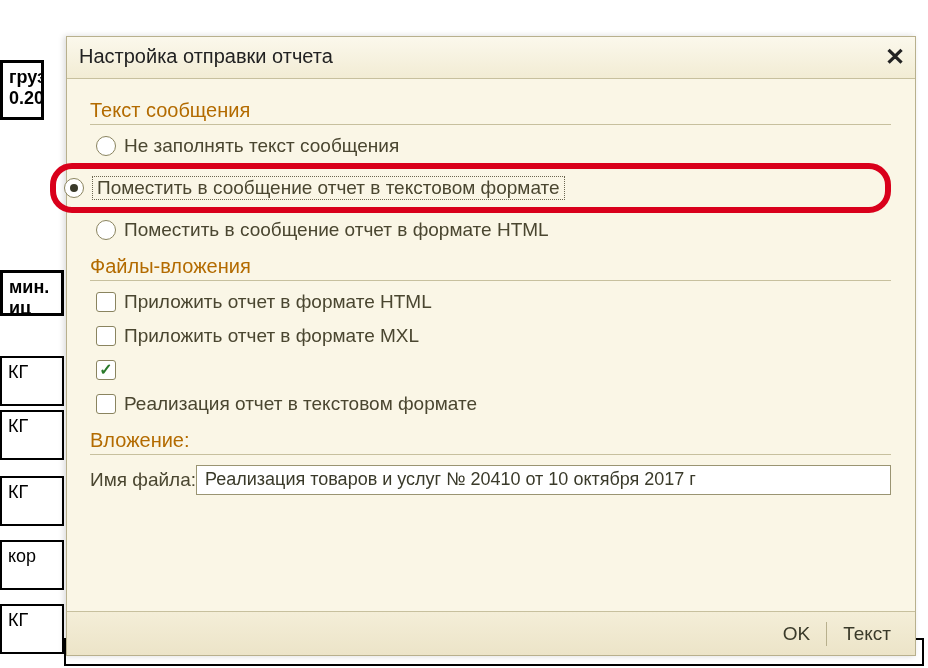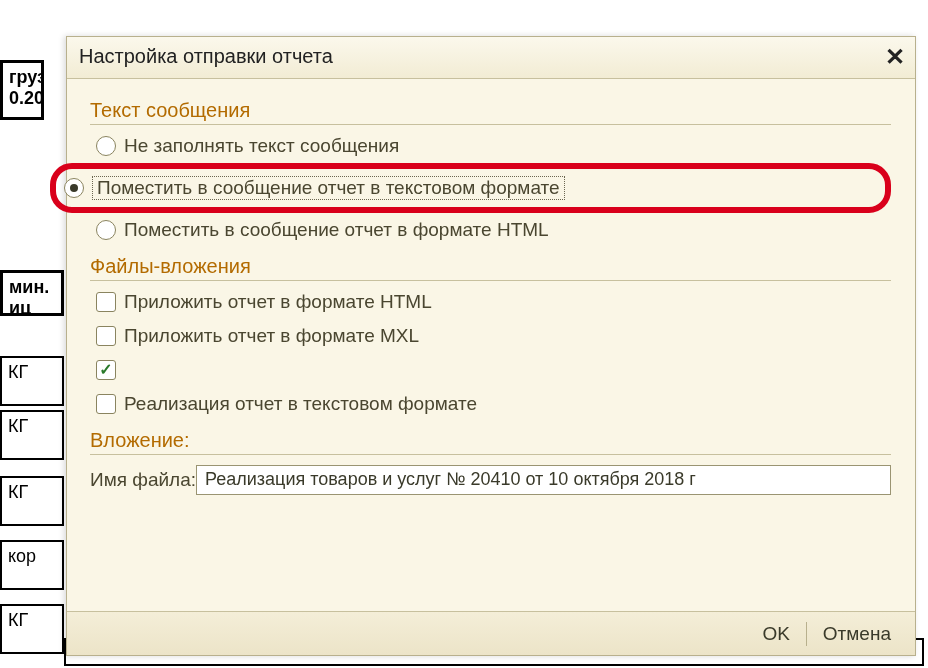--- a/index.html
+++ b/index.html
@@ -214,23 +214,23 @@
     </div>
     <div class="check-row">
       <span class="check"></span>
       <span>Реализация отчет в текстовом формате</span>
     </div>
 
     <div class="section-title">Вложение:</div>
 
     <div class="field-row">
       <span class="field-label">Имя файла:</span>
-      <div class="text-input">Реализация товаров и услуг № 20410 от 10 октября 2018 г</div>
+      <div class="text-input">Реализация товаров и услуг № 20410 от 10 октября 2017 г</div>
     </div>
 
   </div>
 
   <div class="footer">
     <span class="btn">OK</span>
     <span class="sep"></span>
-    <span class="btn">Отмена</span>
+    <span class="btn">Текст</span>
   </div>
 </div>
 
 </body></html>

